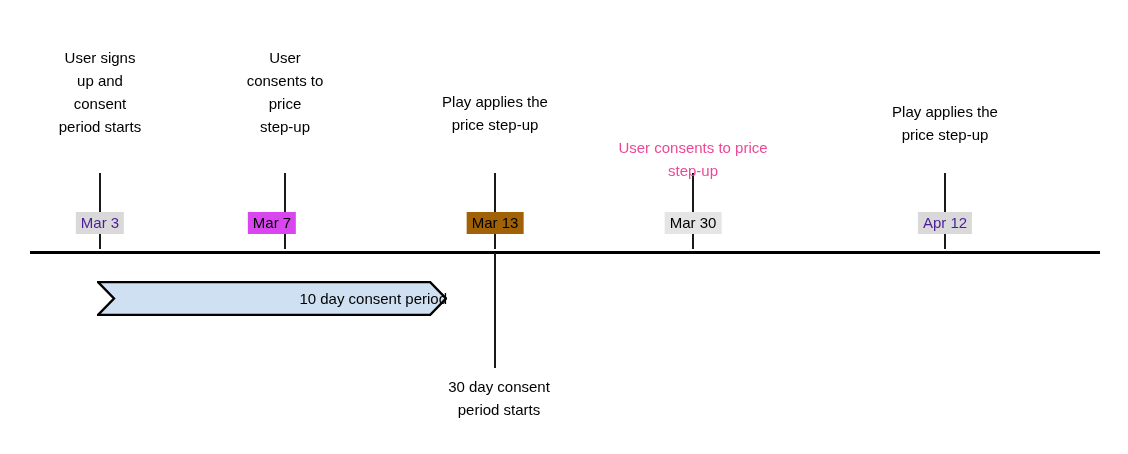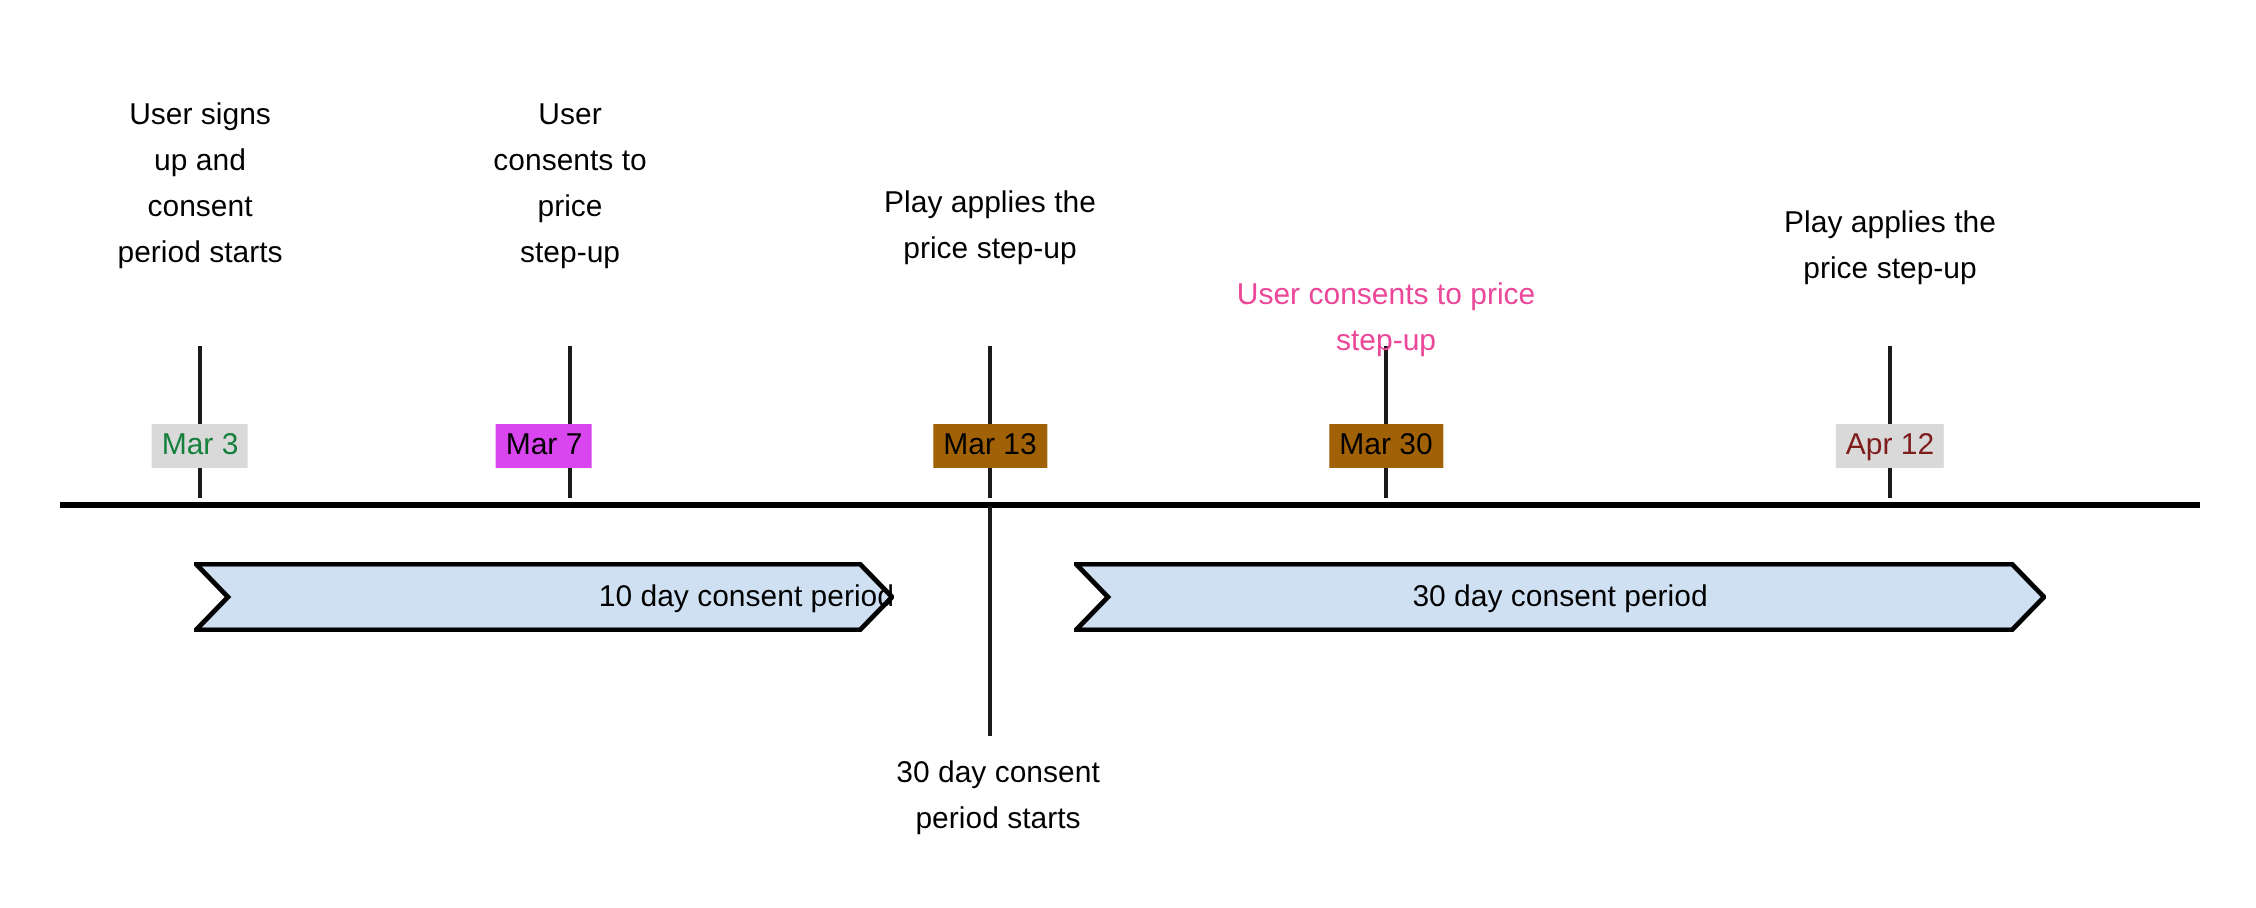--- a/index.html
+++ b/index.html
@@ -109,37 +109,31 @@
 consents to
 price
 step-up</div>
   <div class="event-caption" id="caption-2" style="left: 495px; top: 90px; color: rgb(0, 0, 0);">Play applies the
 price step-up</div>
   <div class="event-caption" id="caption-3" style="left: 693px; top: 120px; color: #ec4899; margin-top: 16px;">User consents to price
 step-up</div>
   <div class="event-caption" id="caption-4" style="left: 945px; top: 100px; color: rgb(0, 0, 0);">Play applies the
 price step-up</div>
 
-  <div class="date-chip" id="chip-0" style="left: 100px; top: 212px; background: rgb(217, 217, 217); color: #15803d;">Mar 3</div>
+  <div class="date-chip" id="chip-0" style="left: 100px; top: 212px; background: rgb(217, 217, 217); color: #4c1d95;">Mar 3</div>
   <div class="date-chip" id="chip-1" style="left: 272px; top: 212px; background: #d946ef; color: rgb(0, 0, 0);">Mar 7</div>
   <div class="date-chip" id="chip-2" style="left: 495px; top: 212px; background: #a16207; color: rgb(0, 0, 0);">Mar 13</div>
-  <div class="date-chip" id="chip-3" style="left: 693px; top: 212px; background: #a16207; color: rgb(0, 0, 0);">Mar 30</div>
-  <div class="date-chip" id="chip-4" style="left: 945px; top: 212px; background: rgb(217, 217, 217); color: #7f1d1d;">Apr 12</div>
+  <div class="date-chip" id="chip-3" style="left: 693px; top: 212px; background: #e5e5e5; color: rgb(0, 0, 0);">Mar 30</div>
+  <div class="date-chip" id="chip-4" style="left: 945px; top: 212px; background: rgb(217, 217, 217); color: #4c1d95;">Apr 12</div>
 
   <div class="tick-stem" id="stem-below" style="left: 494px; top: 253px; height: 115px; background: rgb(26, 26, 26);"></div>
   <div class="caption-bottom" id="caption-below" style="left: 499px; top: 375px; color: rgb(0, 0, 0);">30 day consent
 period starts</div>
 
   <div class="period-banner" id="banner-0" style="left: 97px; top: 281px; width: 350px; height: 35px; justify-content: flex-end;">
     <svg id="banner-svg-0" width="350" height="35" viewBox="0 0 350 35">
         <polygon points="1,1 333,1 349,17.5 333,34 1,34 17,17.5" fill="#cfe0f2" stroke="#000000" stroke-width="2.4" stroke-linejoin="miter"></polygon>
       </svg>
     <span class="period-label">10 day consent period</span>
   </div>
 
-  <div class="period-banner" id="banner-1" style="left: 537px; top: 281px; width: 486px; height: 35px;">
-    <svg id="banner-svg-1" width="486" height="35" viewBox="0 0 486 35">
-        <polygon points="1,1 469,1 485,17.5 469,34 1,34 17,17.5" fill="#cfe0f2" stroke="#000000" stroke-width="2.4" stroke-linejoin="miter"></polygon>
-      </svg>
-    <span class="period-label">30 day consent period</span>
-  </div>
 
 </div>
 
 </body></html>

